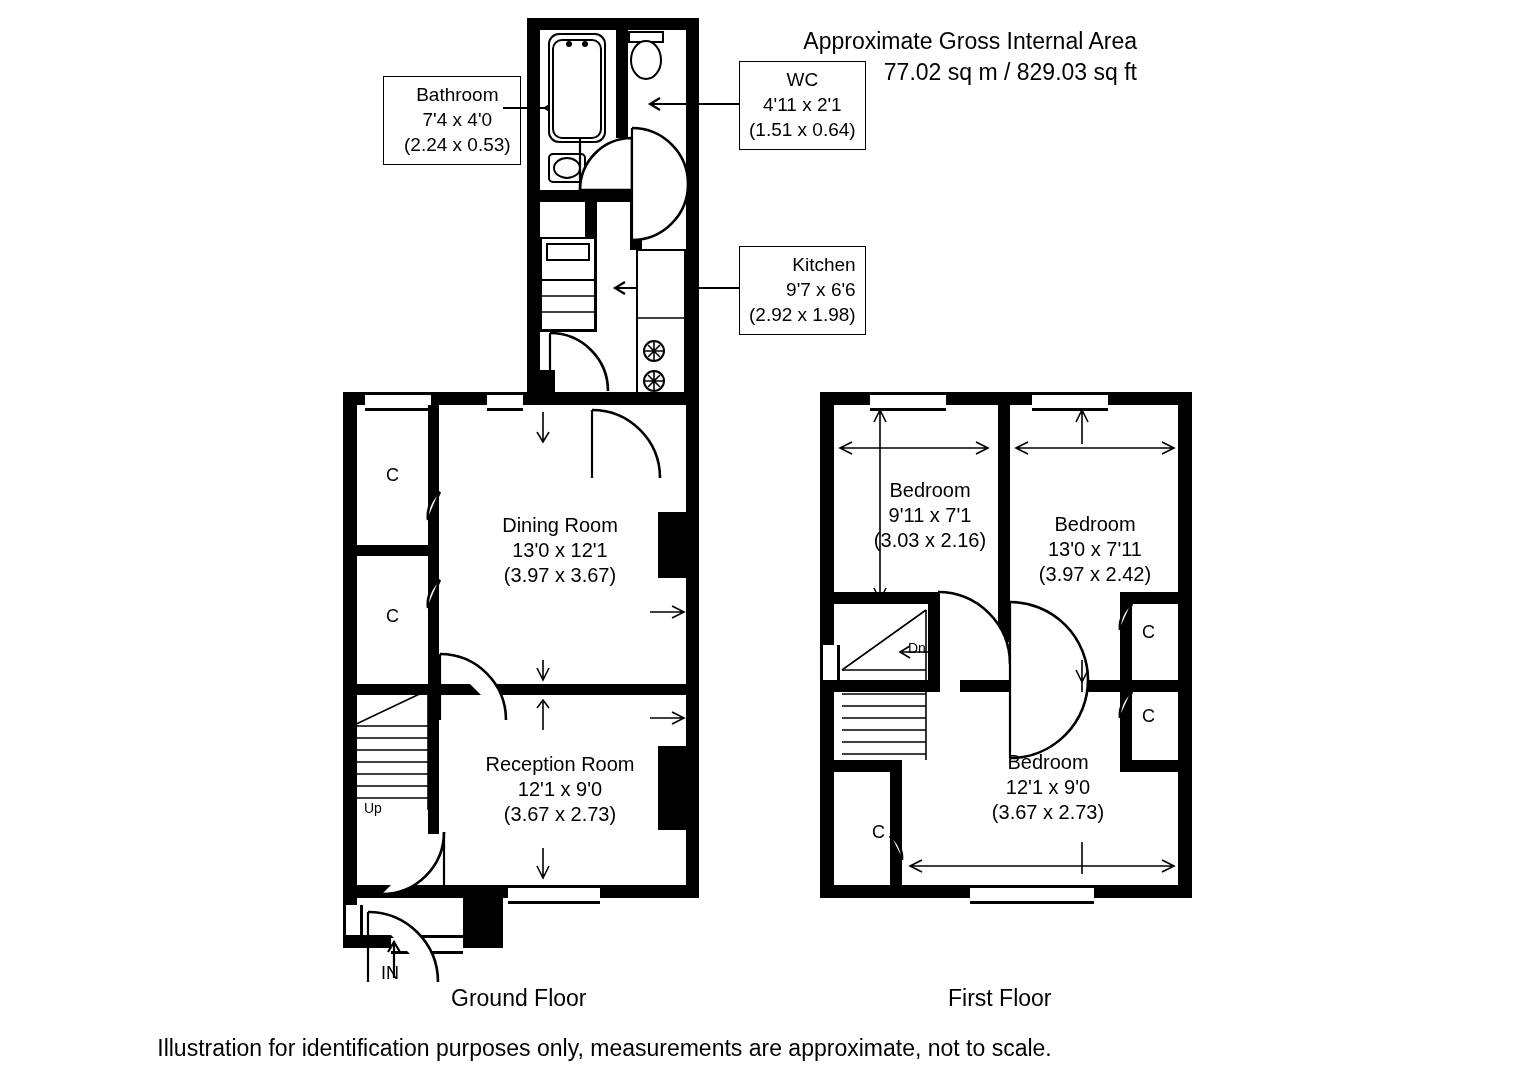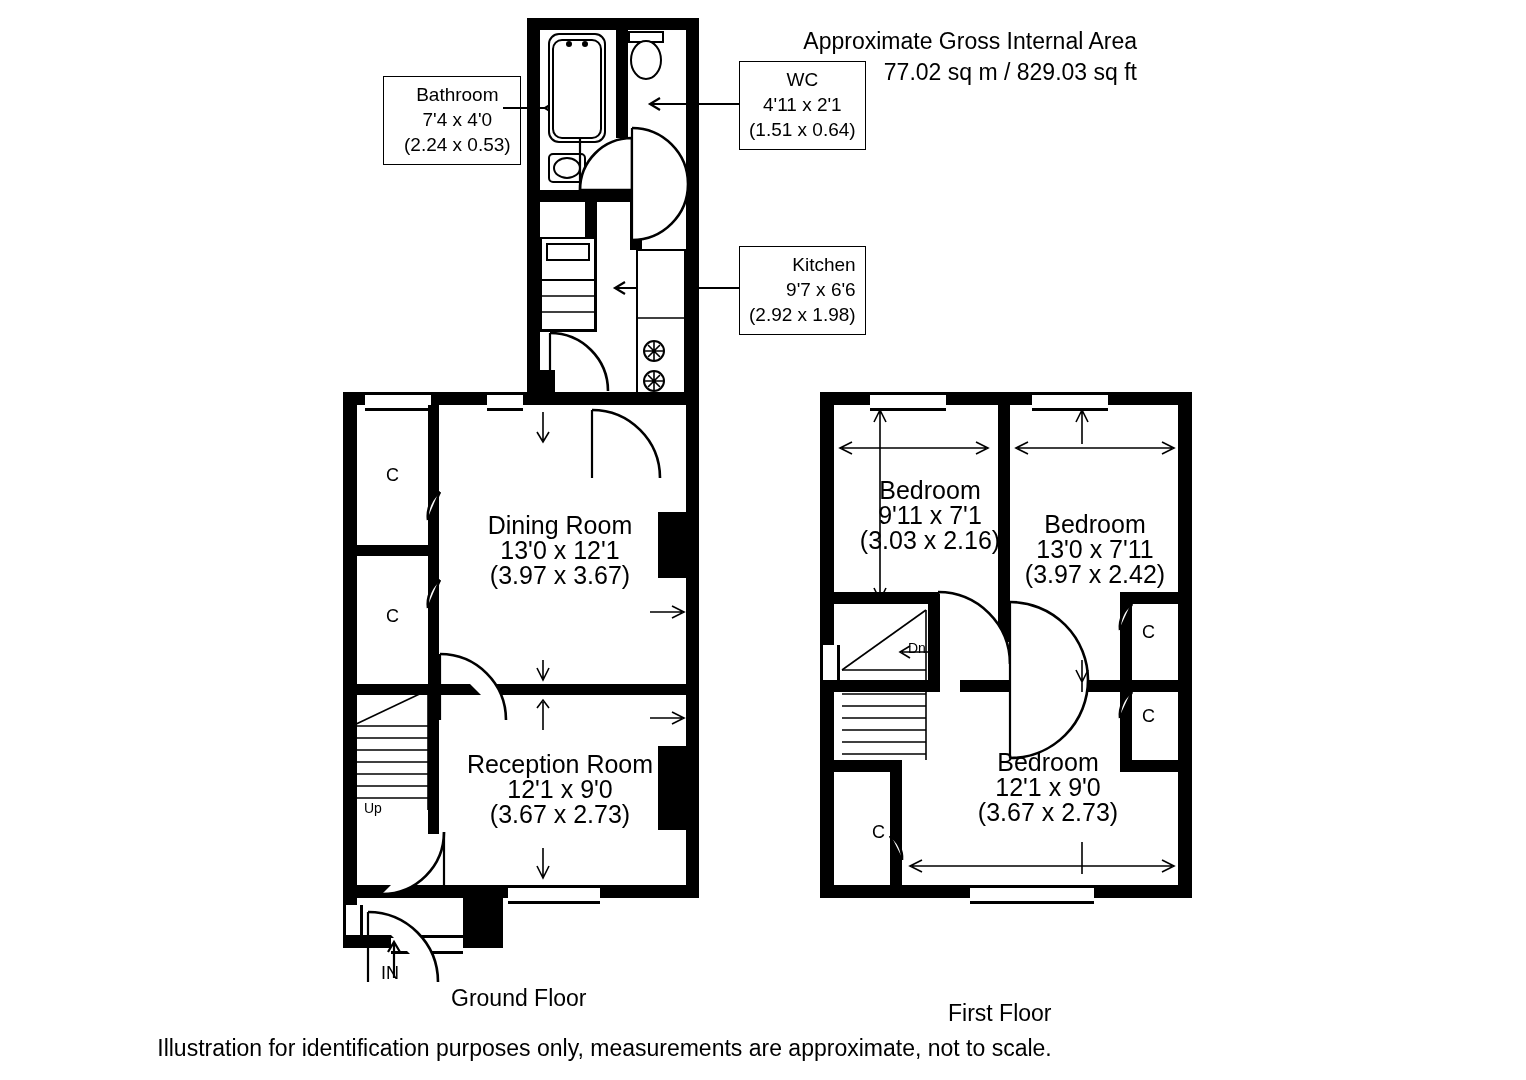--- a/index.html
+++ b/index.html
@@ -51,21 +51,21 @@
   .callout {
     border: 1.5px solid #000;
     background: #ffffff;
     padding: 5px 9px 7px 9px;
     font-size: 19px;
     line-height: 25px;
     text-align: center;
     white-space: nowrap;
   }
   .roomlabel {
-    font-size: 25px;
+    font-size: 20px;
     line-height: 25px;
     text-align: center;
     white-space: nowrap;
   }
   .tiny {
     font-size: 14px;
     white-space: nowrap;
   }
   .cupboard {
     font-size: 18px;
@@ -377,18 +377,18 @@
       <div>Bedroom</div>
       <div>12'1 x 9'0</div>
       <div>(3.67 x 2.73)</div>
     </div>
 
     <div class="abs cupboard" style="left:382px; top:622px;">C</div>
     <div class="abs cupboard" style="left:382px; top:706px;">C</div>
     <div class="abs cupboard" style="left:112px; top:822px;">C</div>
     <div class="abs tiny" style="left:148px; top:640px;">Dn</div>
 
-    <div class="abs floorname" style="left:188px; top:985px;margin-top:15px;">First Floor</div>
+    <div class="abs floorname" style="left:188px; top:985px;">First Floor</div>
   </div>
 
   <div class="abs footer" style="left:0; top:1035px;">Illustration for identification purposes only, measurements are approximate, not to scale.</div>
 
 </div>
 
 </body></html>

